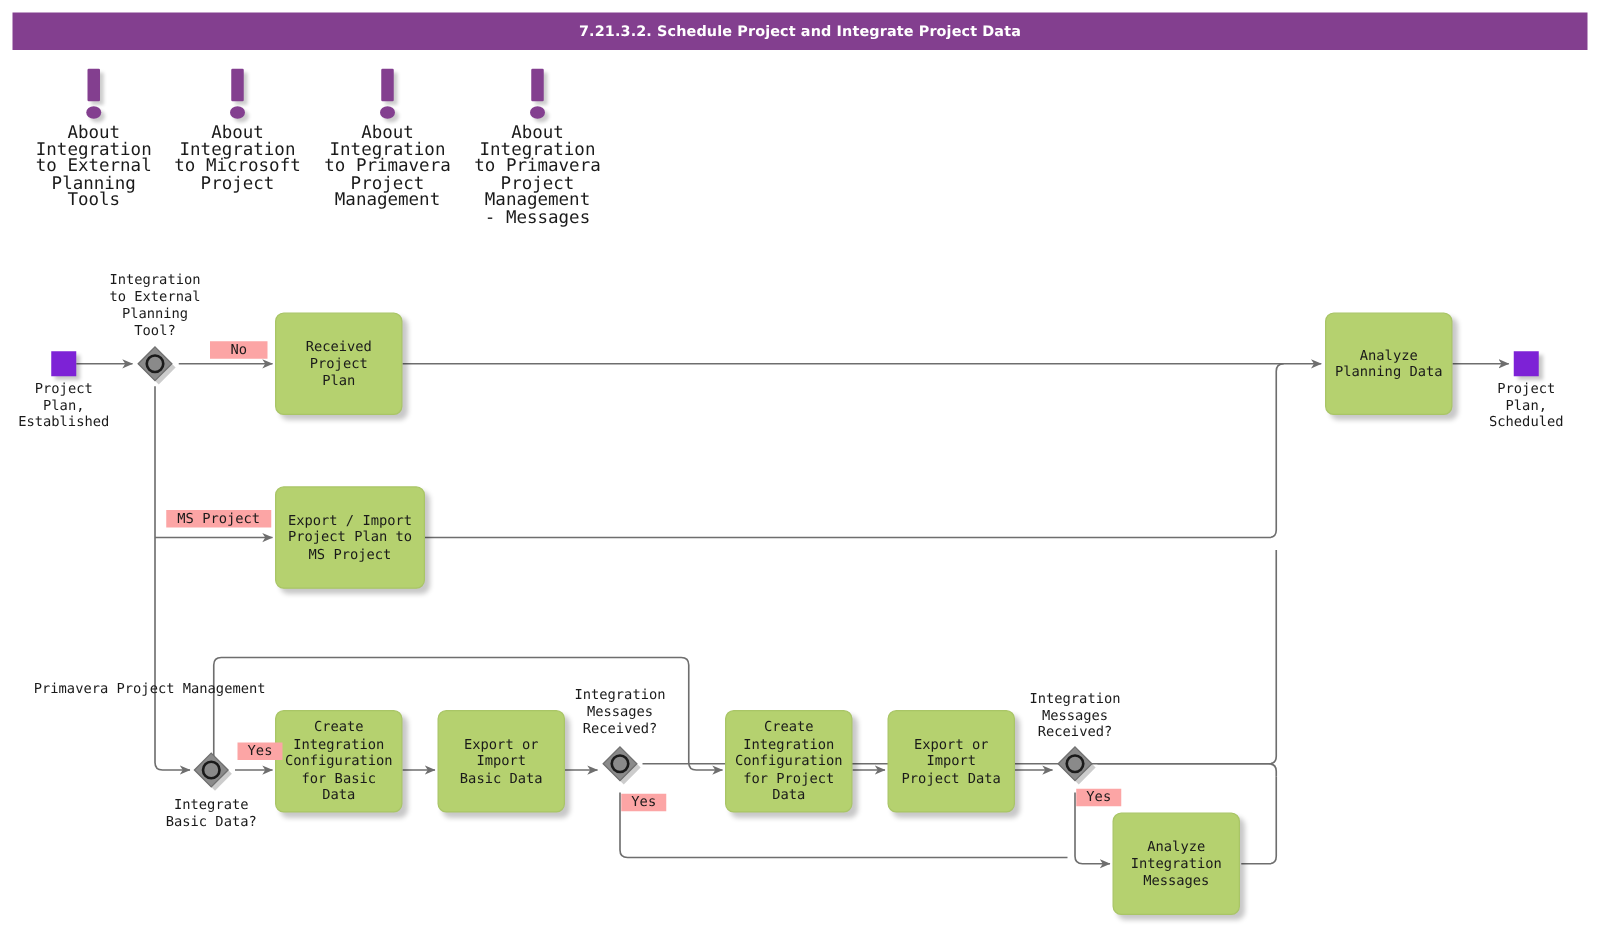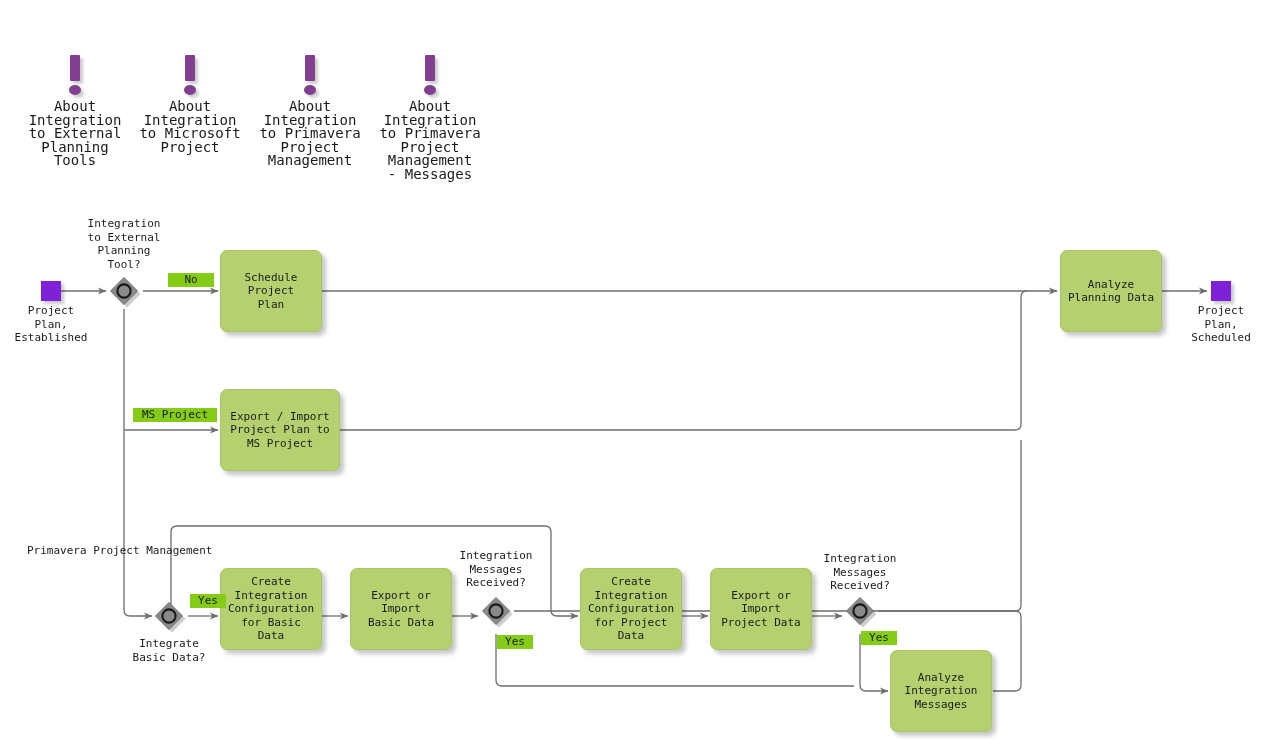--- a/index.html
+++ b/index.html
@@ -95,21 +95,21 @@
     white-space: pre-line;
   }
   .flow-label {
     position: absolute;
     font-family: "DejaVu Sans Mono", "Liberation Mono", monospace;
     font-size: 11px;
     line-height: 13.5px;
     color: #1a1a1a;
     text-align: center;
     white-space: nowrap;
-    background: #84cc16;
+    background: #fca5a5;
     padding: 0 2px;
   }
   .annot {
     position: absolute;
     text-align: center;
     width: 110px;
   }
   .annot .bang {
     position: relative;
     width: 110px;
@@ -143,20 +143,23 @@
     line-height: 13.5px;
     color: #1a1a1a;
     white-space: pre-line;
   }
 </style>
 </head>
 <body>
 
 <div id="page">
 
+  <div id="title-bar">
+    <div id="title-text">7.21.3.2. Schedule Project and Integrate Project Data</div>
+  </div>
 
   <svg id="canvas" viewBox="0 0 1280 740">
     <defs>
       <marker id="arw" markerWidth="9" markerHeight="9" refX="8.2" refY="4.5" orient="auto" markerUnits="userSpaceOnUse">
         <path d="M0,0.8 L8.6,4.5 L0,8.2 L2.4,4.5 Z" fill="#6E6E6E"></path>
       </marker>
     </defs>
     <g fill="none" stroke="#6E6E6E" stroke-width="1.3" stroke-linejoin="round" stroke-linecap="butt">
 
       <path d="M61,291 L106,291" marker-end="url(#arw)"></path>
@@ -293,21 +296,21 @@
       <path d="M17,3.5 L30.5,17 L17,30.5 L3.5,17 Z" fill="#000" opacity="0.20" transform="translate(3,3)"></path>
       <path d="M17,3.5 L30.5,17 L17,30.5 L3.5,17 Z" fill="#8A8A8A" stroke="#6E6E6E" stroke-width="1"></path>
       <circle cx="17" cy="17" r="6.6" fill="#8A8A8A" stroke="#1a1a1a" stroke-width="2.1"></circle>
     </svg>
   </div>
   <div class="gw-label" style="left:805px; top:552px; width:110px;">Integration
 Messages
 Received?</div>
 
   <div class="task" style="left:220px; top:250px; width:102px; height:82px;">
-    <span>Schedule Project
+    <span>Received Project
 Plan</span>
   </div>
 
   <div class="task" style="left:220px; top:389px; width:120px; height:82px;">
     <span>Export / Import
 Project Plan to
 MS Project</span>
   </div>
 
   <div class="task" style="left:220px; top:568px; width:102px; height:82px;">

